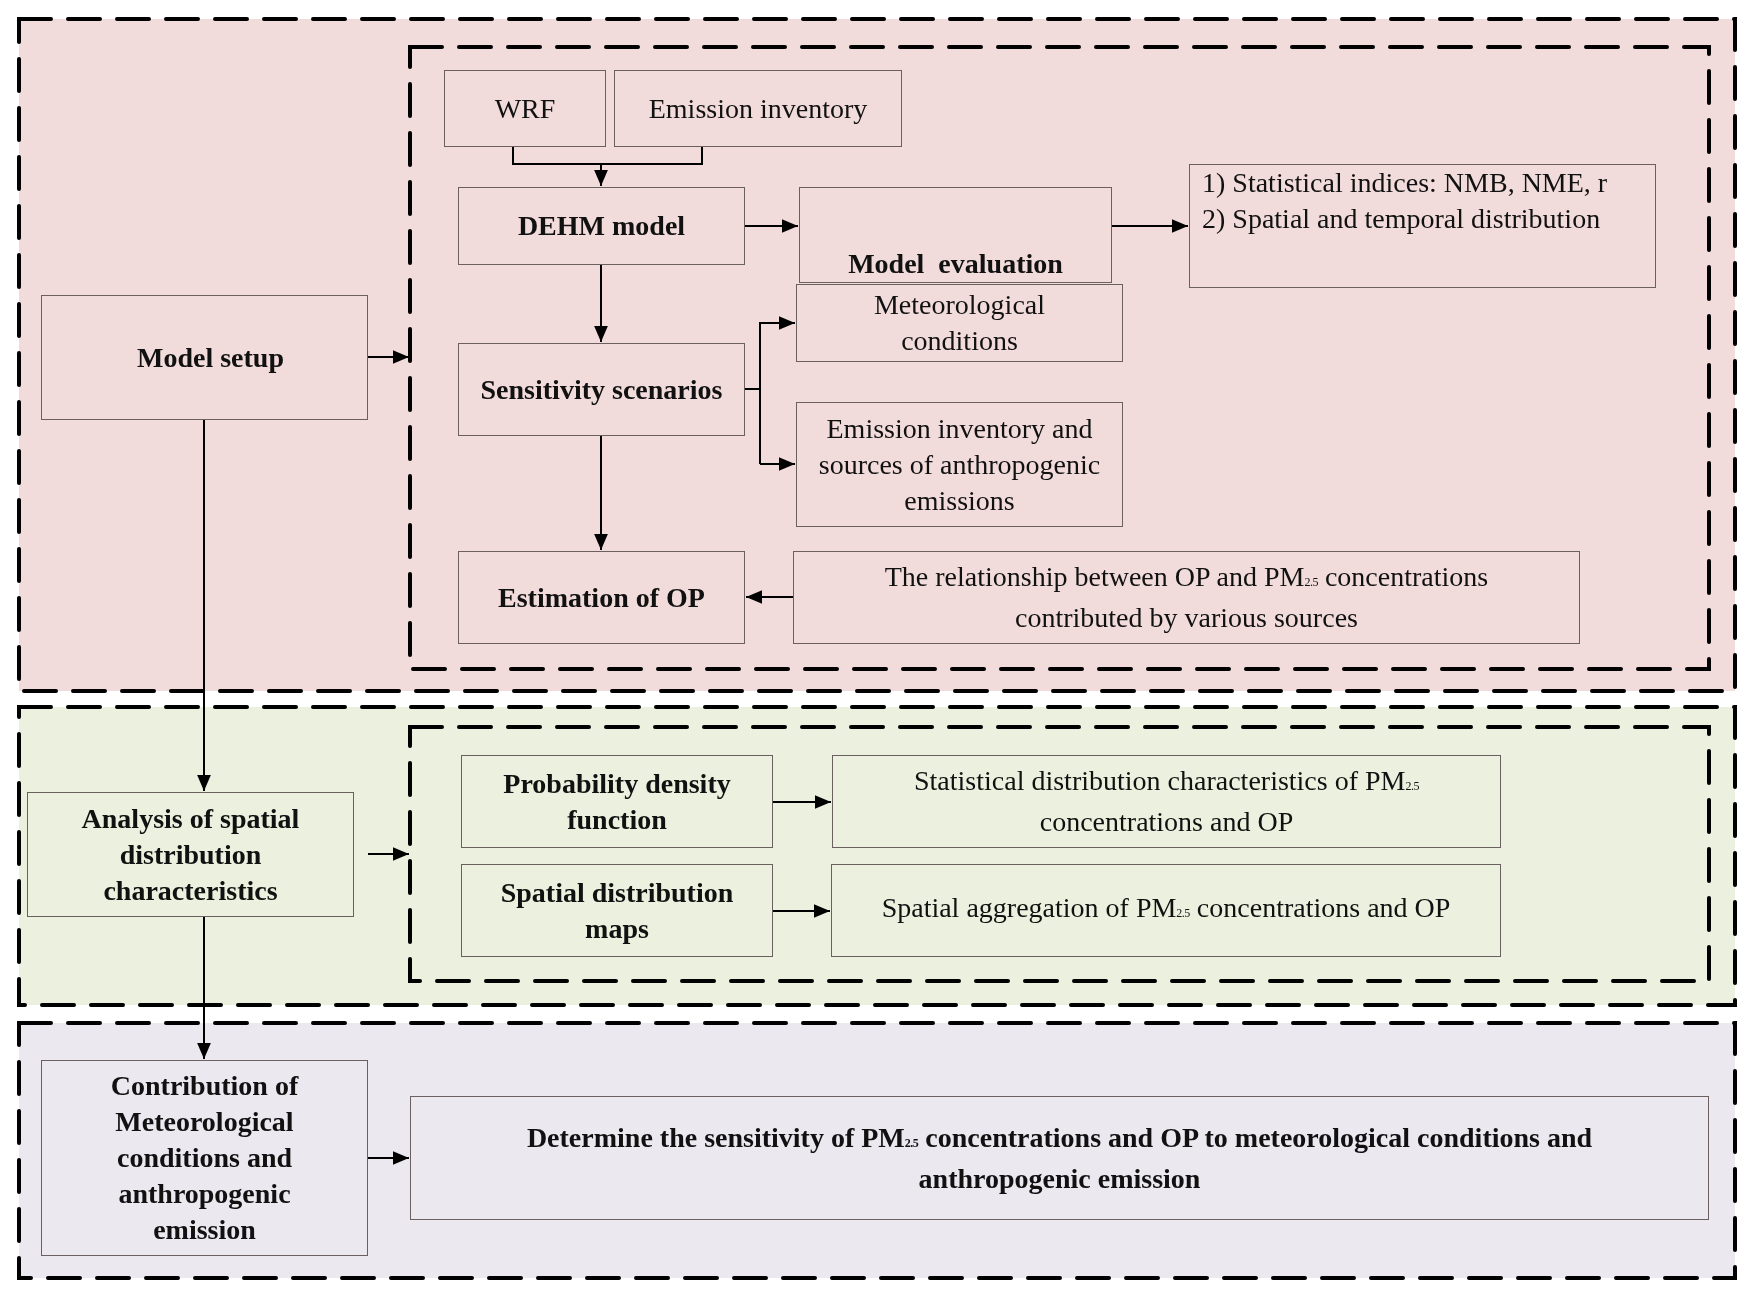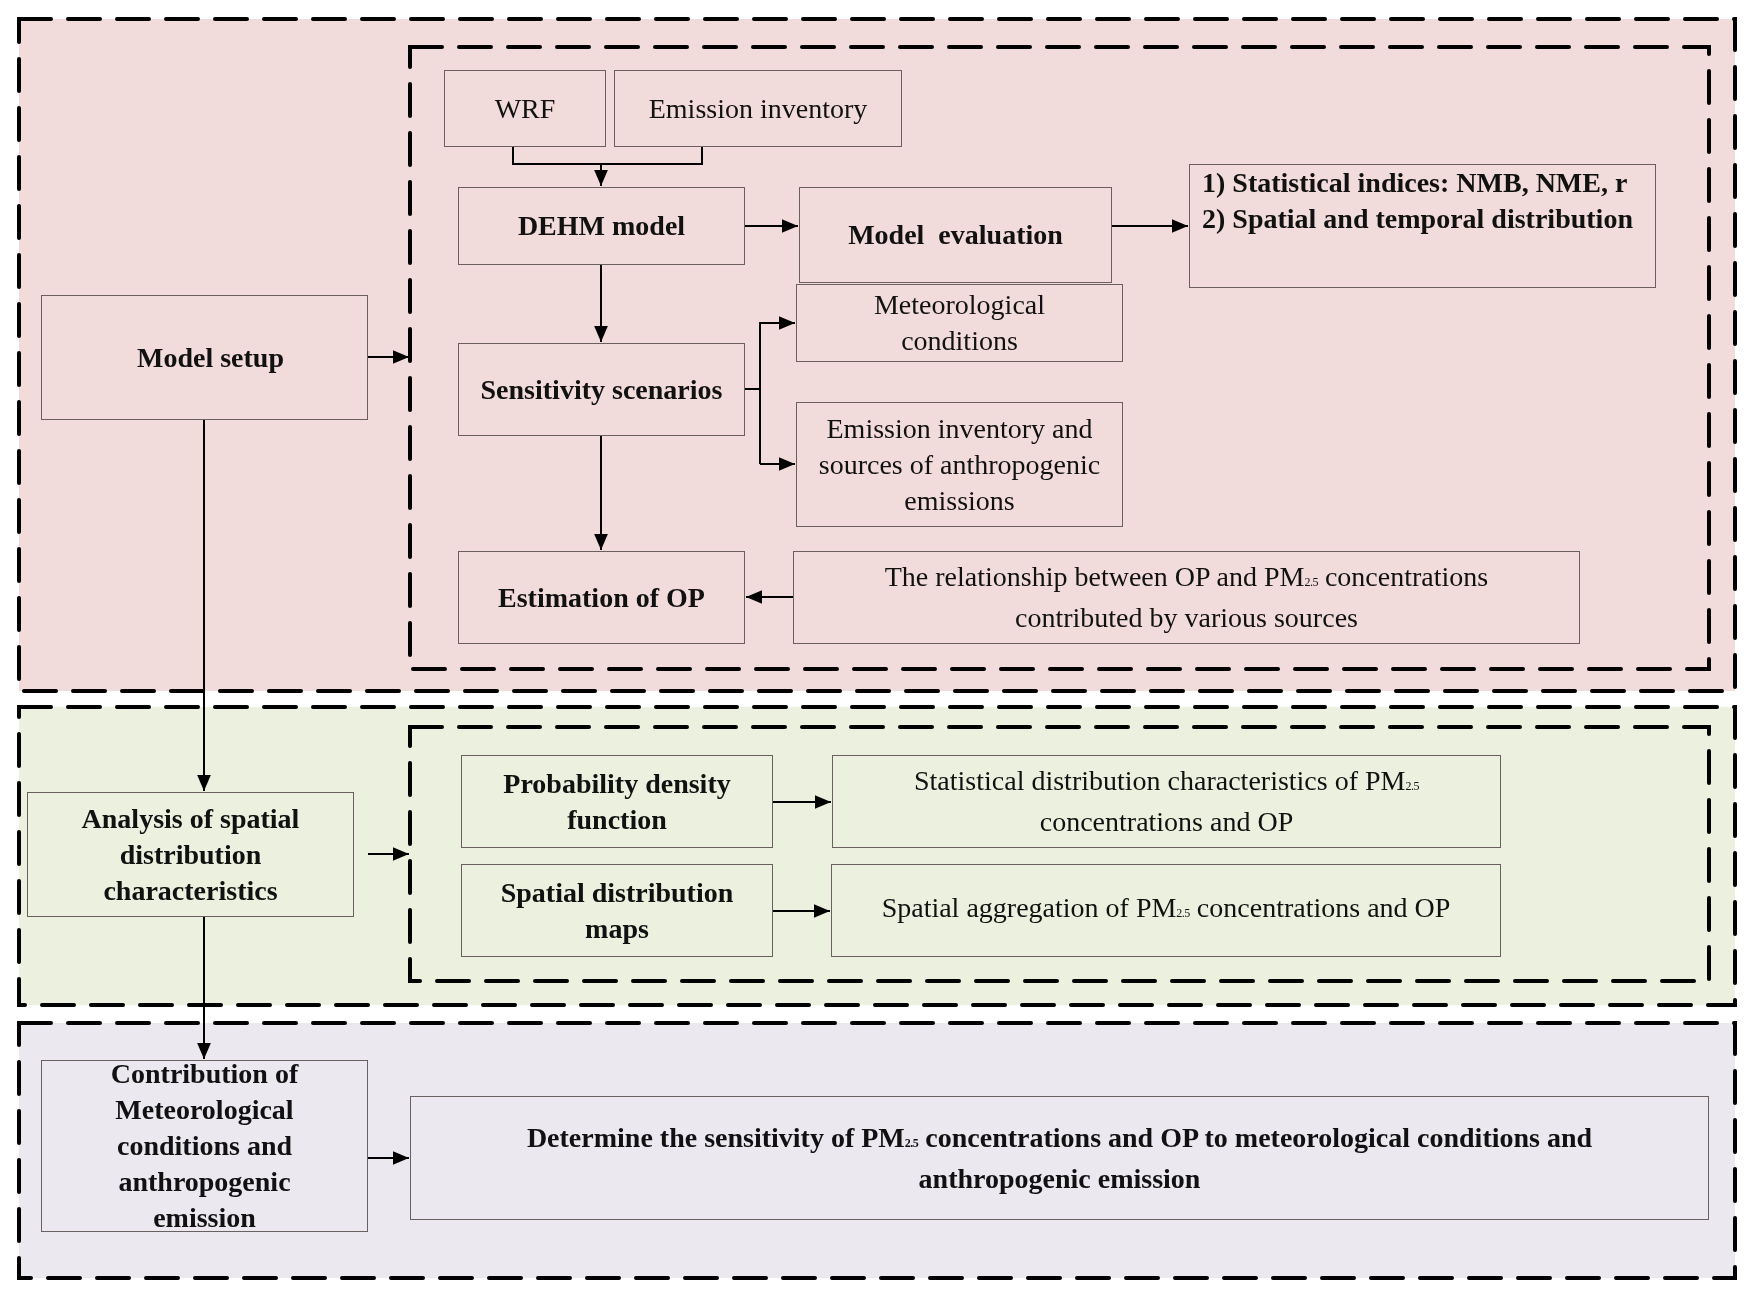--- a/index.html
+++ b/index.html
@@ -3,21 +3,21 @@
 <meta charset="utf-8">
 <style>
   html, body { margin: 0; padding: 0; background: #ffffff; }
   body { width: 1756px; height: 1299px; position: relative; overflow: hidden;
          font-family: "Liberation Serif", "DejaVu Serif", serif; color: #111; }
   .region { position: absolute; box-sizing: border-box; }
   .box { position: absolute; box-sizing: border-box; border: 1.5px solid #6b6060;
          display: flex; align-items: center; justify-content: center; text-align: center;
          font-size: 28px; line-height: 36px; padding: 0 8px; }
   .bold { font-weight: bold; }
-  .left { justify-content: flex-start; text-align: left; padding-left: 12px; font-weight: bold; }
+  .left { justify-content: flex-start; text-align: left; padding-left: 12px; }
   .sub { font-size: 12px; vertical-align: baseline; letter-spacing: -0.5px; }
   svg.overlay { position: absolute; left: 0; top: 0; width: 1756px; height: 1299px; pointer-events: none; }
 </style>
 </head>
 <body>
 
 <div class="region" style="left:19px;top:19px;width:1716px;height:672px;background:#f2dcdb;"></div>
 <div class="region" style="left:19px;top:707px;width:1716px;height:298px;background:#ebf1de;"></div>
 <div class="region" style="left:19px;top:1023px;width:1716px;height:255px;background:#ebe8f0;"></div>
 
@@ -28,21 +28,21 @@
 <div class="box" style="left:432px;top:70px;width:162px;height:77px;margin-left:12px;">
   <span>WRF</span>
 </div>
 <div class="box" style="left:614px;top:70px;width:288px;height:77px;">
   <span>Emission inventory</span>
 </div>
 
 <div class="box bold" style="left:458px;top:187px;width:287px;height:78px;">
   <span>DEHM model</span>
 </div>
-<div class="box bold" style="left:799px;top:187px;width:313px;height:96px;">
+<div class="box bold" style="left:799px;top:187px;width:313px;height:96px;align-items:flex-end;">
   <span style="white-space:pre;">Model  evaluation</span>
 </div>
 <div class="box left" style="left:1189px;top:164px;width:467px;height:124px;flex-direction:column;align-items:flex-start;">
   <div>1) Statistical indices: NMB, NME, r</div>
   <div>2) Spatial and temporal distribution</div>
 </div>
 
 <div class="box bold" style="left:458px;top:343px;width:287px;height:93px;">
   <span>Sensitivity scenarios</span>
 </div>
@@ -78,21 +78,21 @@
   <div>maps</div>
 </div>
 <div class="box" style="left:832px;top:755px;width:669px;height:93px;flex-direction:column;">
   <div><span>Statistical distribution characteristics of PM</span><span class="sub">2.5</span></div>
   <div>concentrations and OP</div>
 </div>
 <div class="box" style="left:831px;top:864px;width:670px;height:93px;justify-content:center;">
   <div><span>Spatial aggregation of PM</span><span class="sub">2.5</span><span style="white-space:pre;"> concentrations and OP</span></div>
 </div>
 
-<div class="box bold" style="left:41px;top:1060px;width:327px;height:172px;flex-direction:column;">
+<div class="box bold" style="left:41px;top:1060px;width:327px;height:196px;flex-direction:column;">
   <div>Contribution of</div>
   <div>Meteorological</div>
   <div>conditions and</div>
   <div>anthropogenic</div>
   <div>emission</div>
 </div>
 <div class="box bold" style="left:410px;top:1096px;width:1299px;height:124px;flex-direction:column;">
   <div><span>Determine the sensitivity of PM</span><span class="sub">2.5</span><span style="white-space:pre;margin-top:46px;"> concentrations and OP to meteorological conditions and</span></div>
   <div>anthropogenic emission</div>
 </div>

